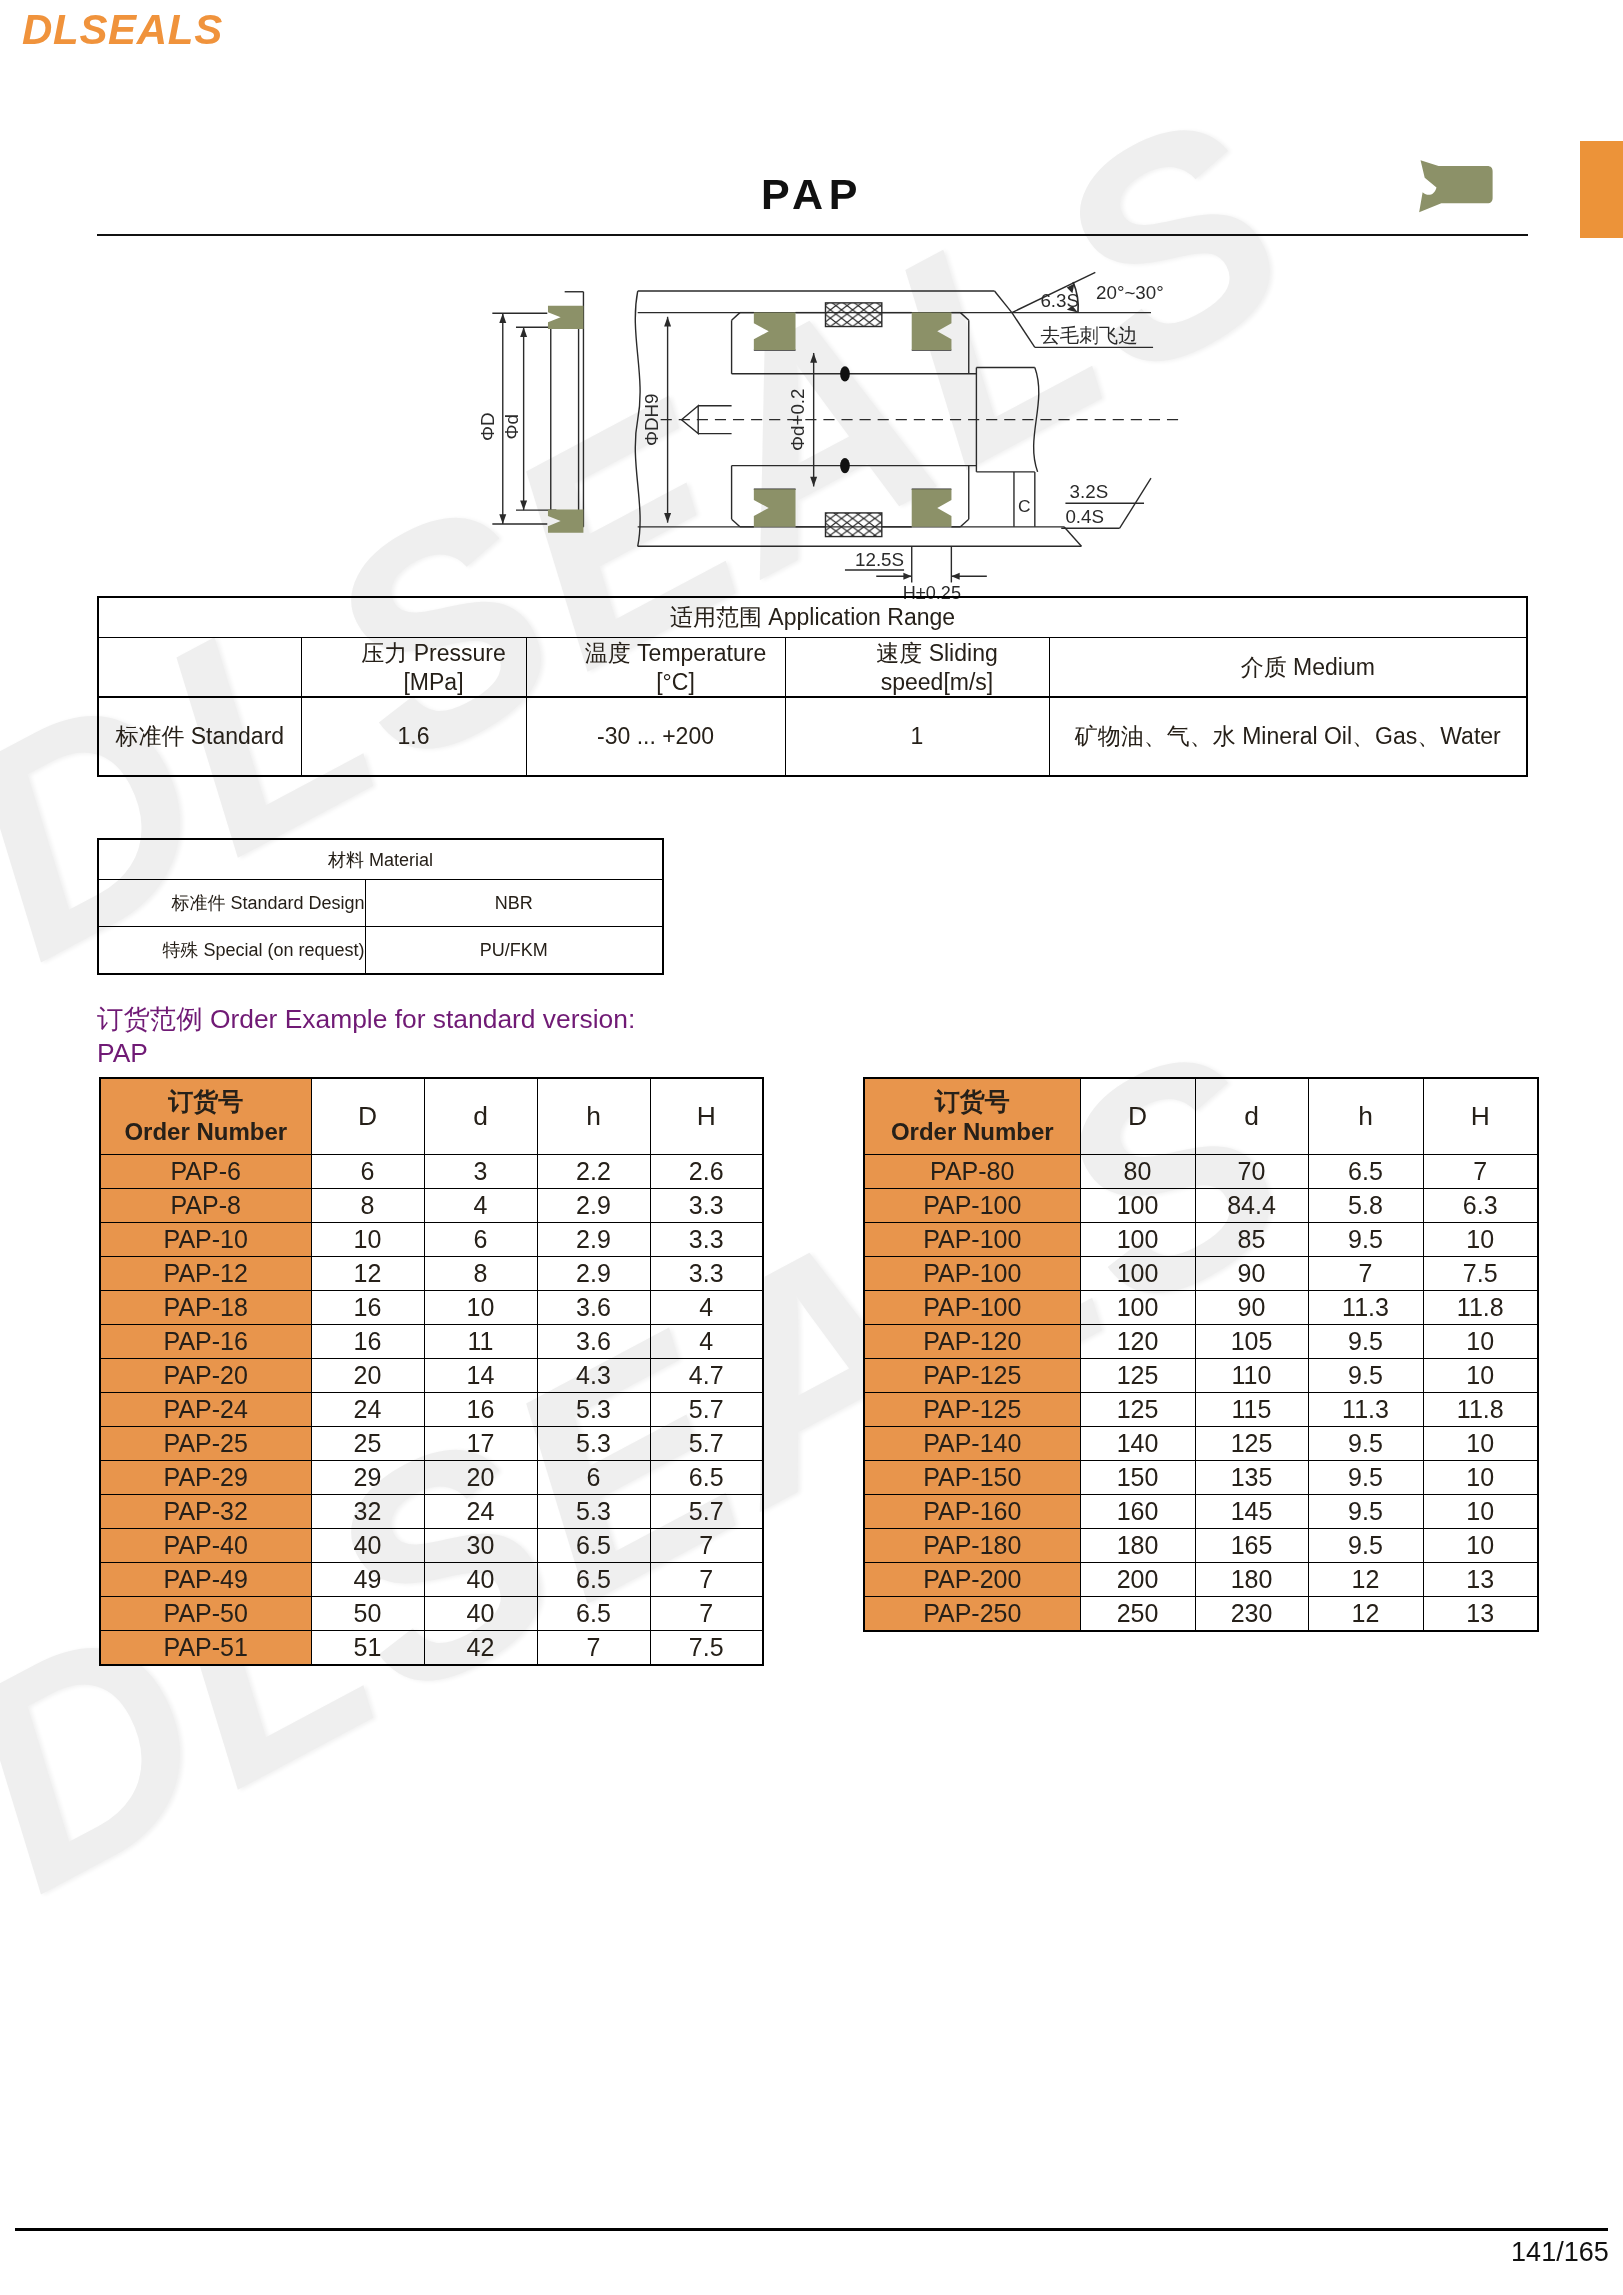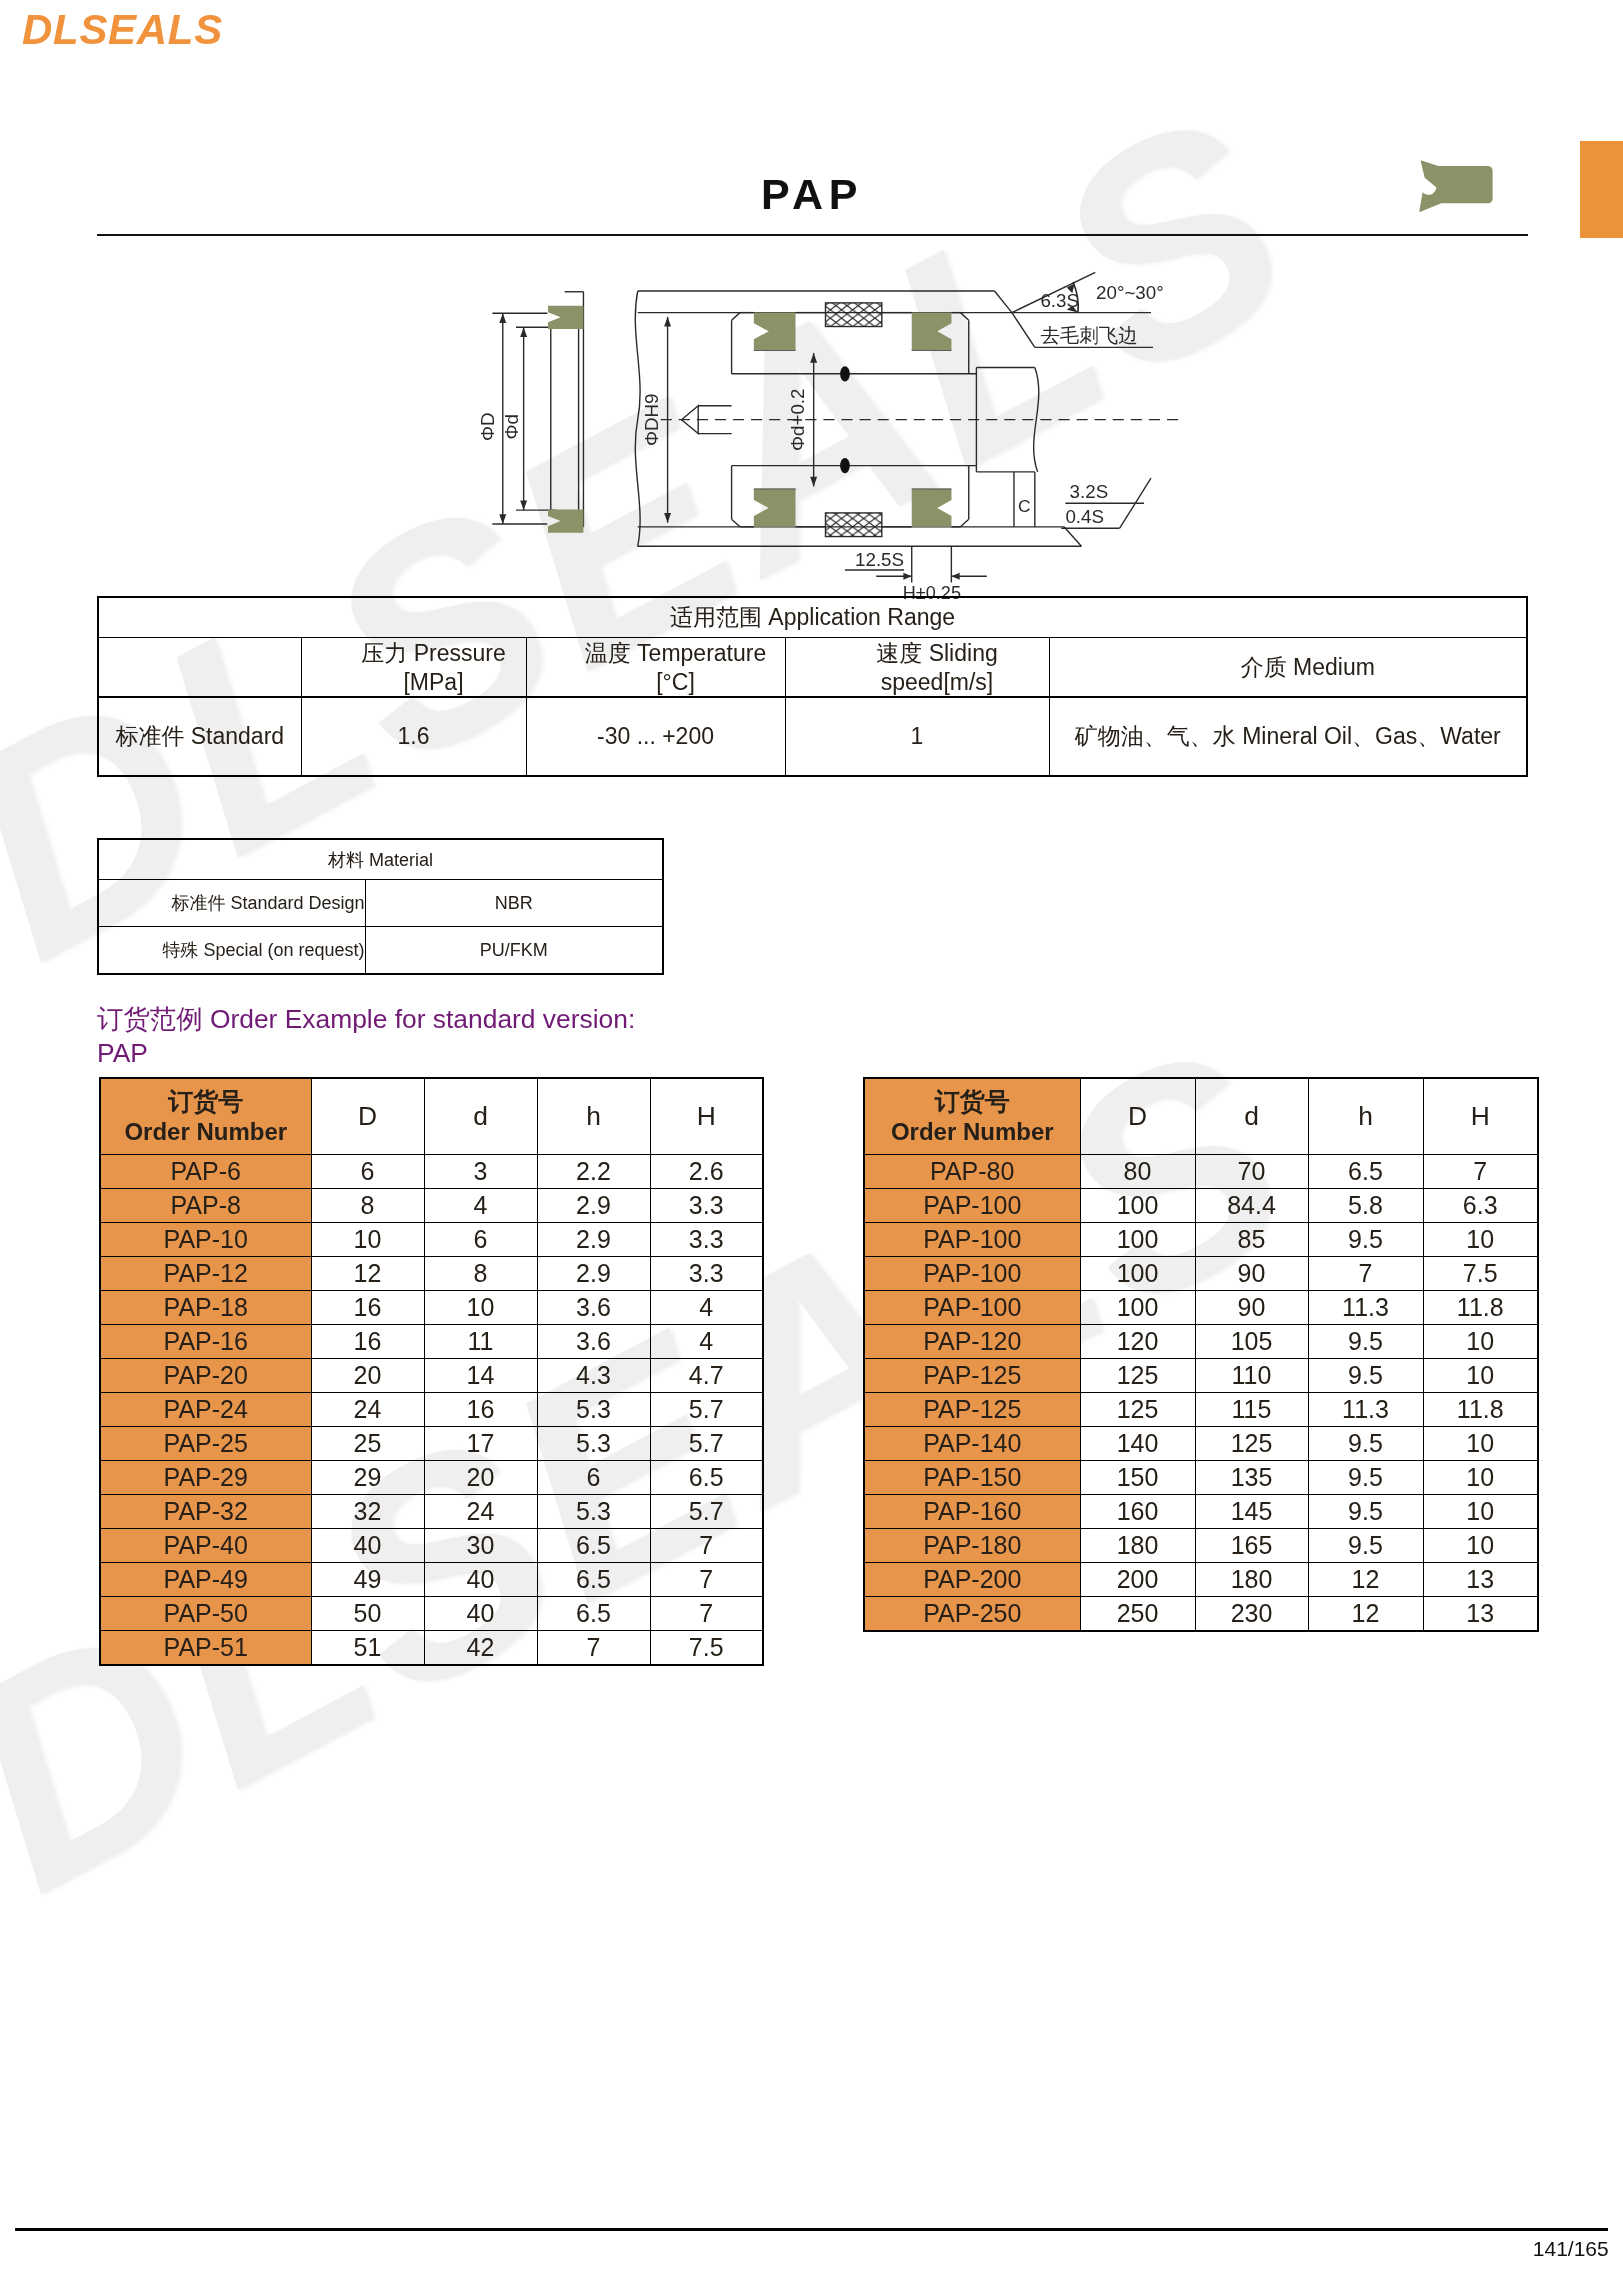--- a/index.html
+++ b/index.html
@@ -40,21 +40,21 @@
   .t-size.left{left:99px;width:663px;}
   .t-size.right{left:863px;width:673px;}
   .t-size thead td{height:75px;}
   .t-size tbody td{height:33px;}
   .t-size .dimhead{font-size:26.4px;font-weight:400;}
   .cell-orange{background:#E8954C;}
   .oh-cn{font-size:25px;font-weight:700;line-height:1.25;}
   .oh-en{font-size:24px;font-weight:700;line-height:1.25;}
 
   .footer-rule{left:15.3px;top:2228px;width:1593px;height:2.8px;background:#000;z-index:2;}
-  .page-num{left:0;right:15.3px;top:2237px;text-align:right;font-size:21px;color:#111;z-index:2;}
+  .page-num{left:0;right:15.3px;top:2237px;text-align:right;font-size:27px;color:#111;z-index:2;}
 </style>
 </head>
 <body>
 
 <div class="page">
 
   <div class="wm" style="left:-97px;top:362px;">DLSEALS</div>
   <div class="wm" style="left:-97px;top:1294px;">DLSEALS</div>
 
   <div class="abs logo">DLSEALS</div>

